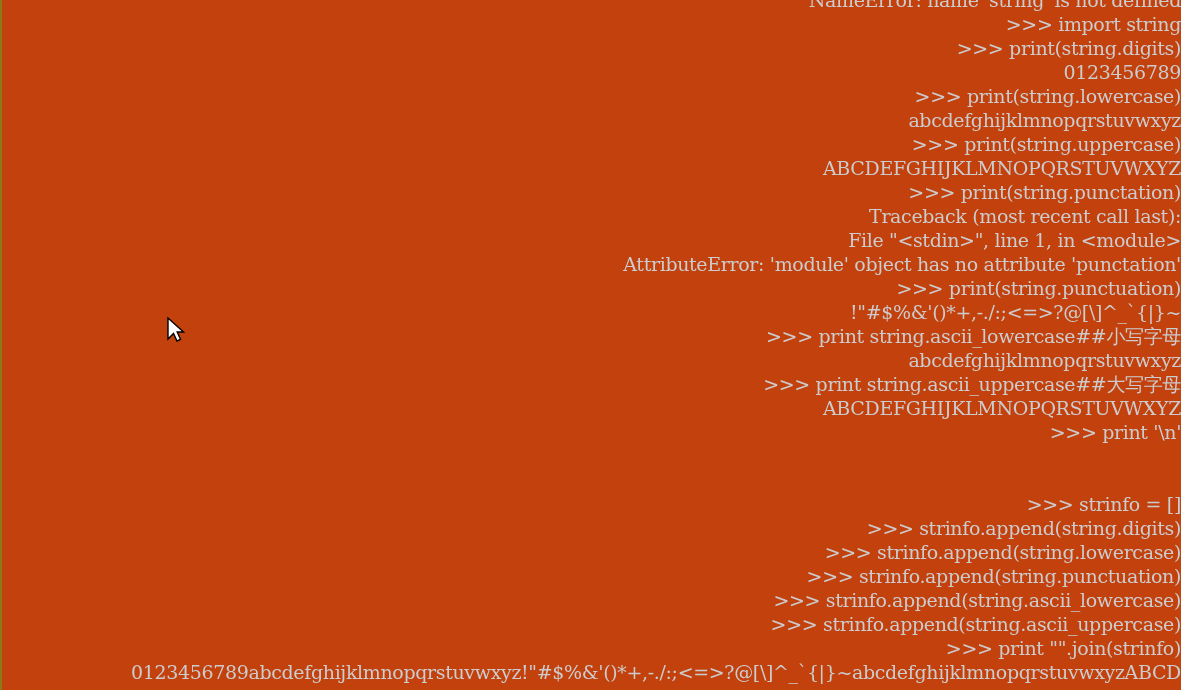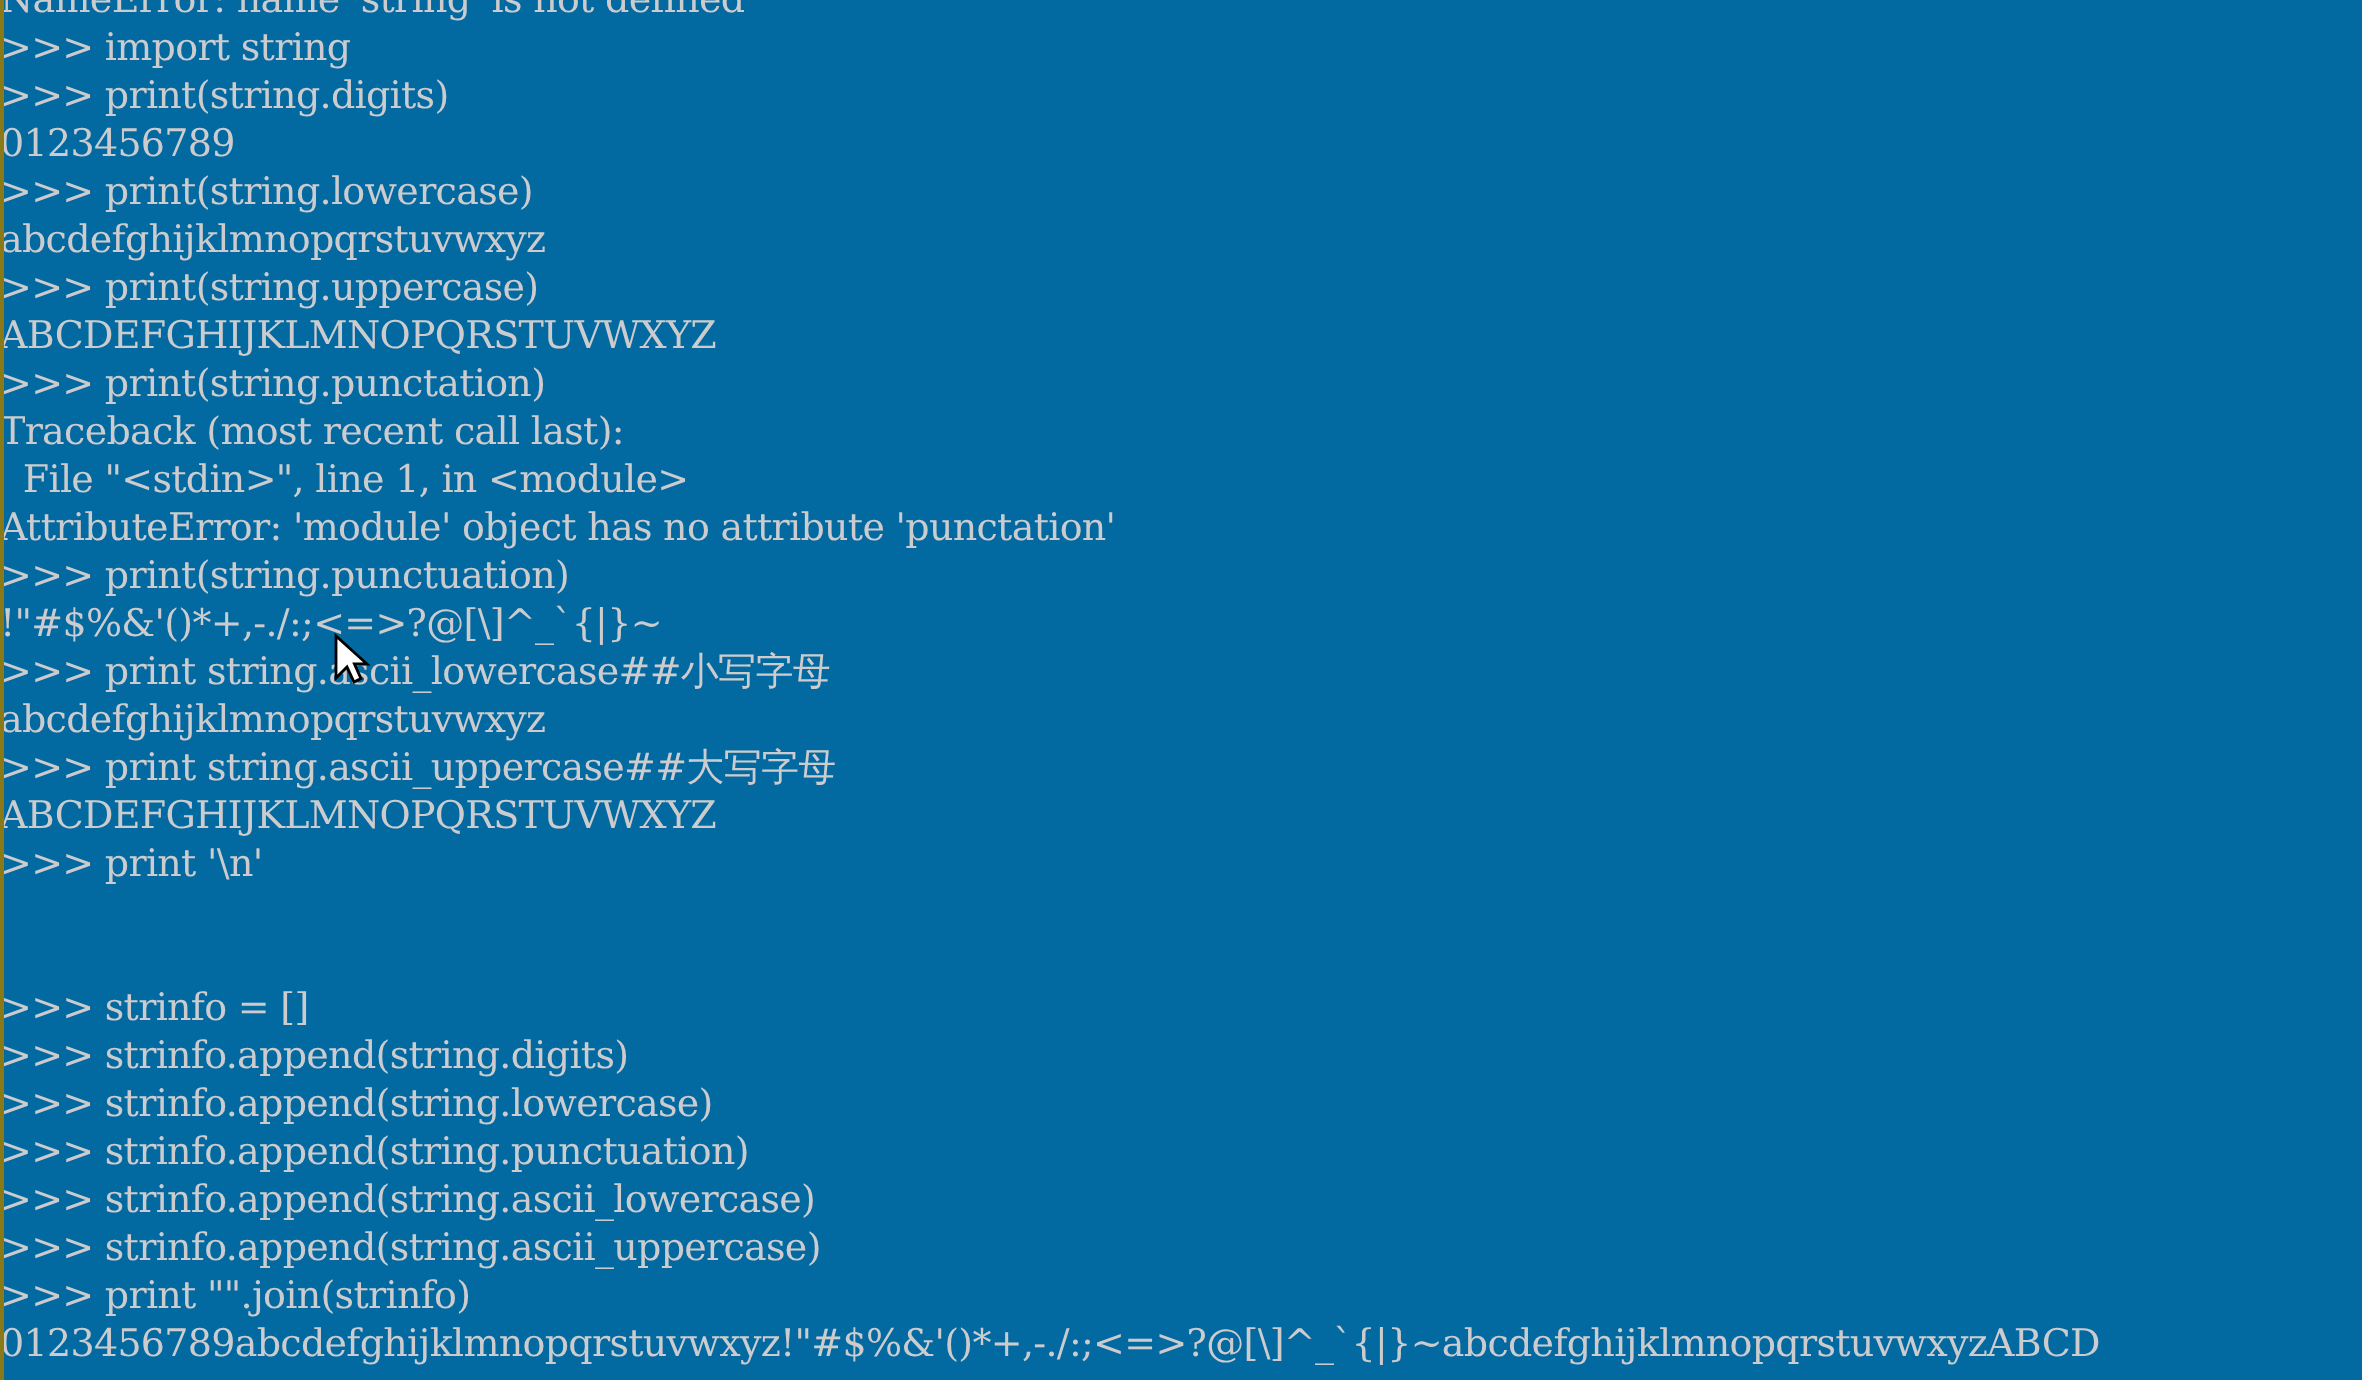--- a/index.html
+++ b/index.html
@@ -73,21 +73,21 @@
     top: 313px;
     width: 22px;
     height: 30px;
     z-index: 20;
     pointer-events: none;
   }
 </style>
 </head>
 <body>
 
-<div id="terminal" style="background: #0369a1;">
+<div id="terminal" style="background: #c2410c; text-align: right;">
 
   <div id="left-edge-border" style="background: rgb(138, 122, 23);"></div>
 
   <div id="console-output"><div class="line">NameError: name 'string' is not defined</div><div class="line">&gt;&gt;&gt; import string</div><div class="line">&gt;&gt;&gt; print(string.digits)</div><div class="line">0123456789</div><div class="line">&gt;&gt;&gt; print(string.lowercase)</div><div class="line">abcdefghijklmnopqrstuvwxyz</div><div class="line">&gt;&gt;&gt; print(string.uppercase)</div><div class="line">ABCDEFGHIJKLMNOPQRSTUVWXYZ</div><div class="line">&gt;&gt;&gt; print(string.punctation)</div><div class="line">Traceback (most recent call last):</div><div class="line">  File "&lt;stdin&gt;", line 1, in &lt;module&gt;</div><div class="line">AttributeError: 'module' object has no attribute 'punctation'</div><div class="line">&gt;&gt;&gt; print(string.punctuation)</div><div class="line">!"#$%&amp;'()*+,-./:;&lt;=&gt;?@[\]^_`{|}~</div><div class="line">&gt;&gt;&gt; print string.ascii_lowercase##小写字母</div><div class="line">abcdefghijklmnopqrstuvwxyz</div><div class="line">&gt;&gt;&gt; print string.ascii_uppercase##大写字母</div><div class="line">ABCDEFGHIJKLMNOPQRSTUVWXYZ</div><div class="line">&gt;&gt;&gt; print '\n'</div><div class="line blank"></div><div class="line blank"></div><div class="line">&gt;&gt;&gt; strinfo = []</div><div class="line">&gt;&gt;&gt; strinfo.append(string.digits)</div><div class="line">&gt;&gt;&gt; strinfo.append(string.lowercase)</div><div class="line">&gt;&gt;&gt; strinfo.append(string.punctuation)</div><div class="line">&gt;&gt;&gt; strinfo.append(string.ascii_lowercase)</div><div class="line">&gt;&gt;&gt; strinfo.append(string.ascii_uppercase)</div><div class="line">&gt;&gt;&gt; print "".join(strinfo)</div><div class="line">0123456789abcdefghijklmnopqrstuvwxyz!"#$%&amp;'()*+,-./:;&lt;=&gt;?@[\]^_`{|}~abcdefghijklmnopqrstuvwxyzABCD</div></div>
 
   <svg id="mouse-cursor" viewBox="0 0 22 30" xmlns="http://www.w3.org/2000/svg" style="left: 164px; top: 313px;">
     <polygon points="4,5 4,26 9.5,20.5 13,28 16.5,26.3 13.2,19 19.5,19" fill="#ffffff" stroke="#000000" stroke-width="1.4" stroke-linejoin="miter"></polygon>
   </svg>
 
 </div>

